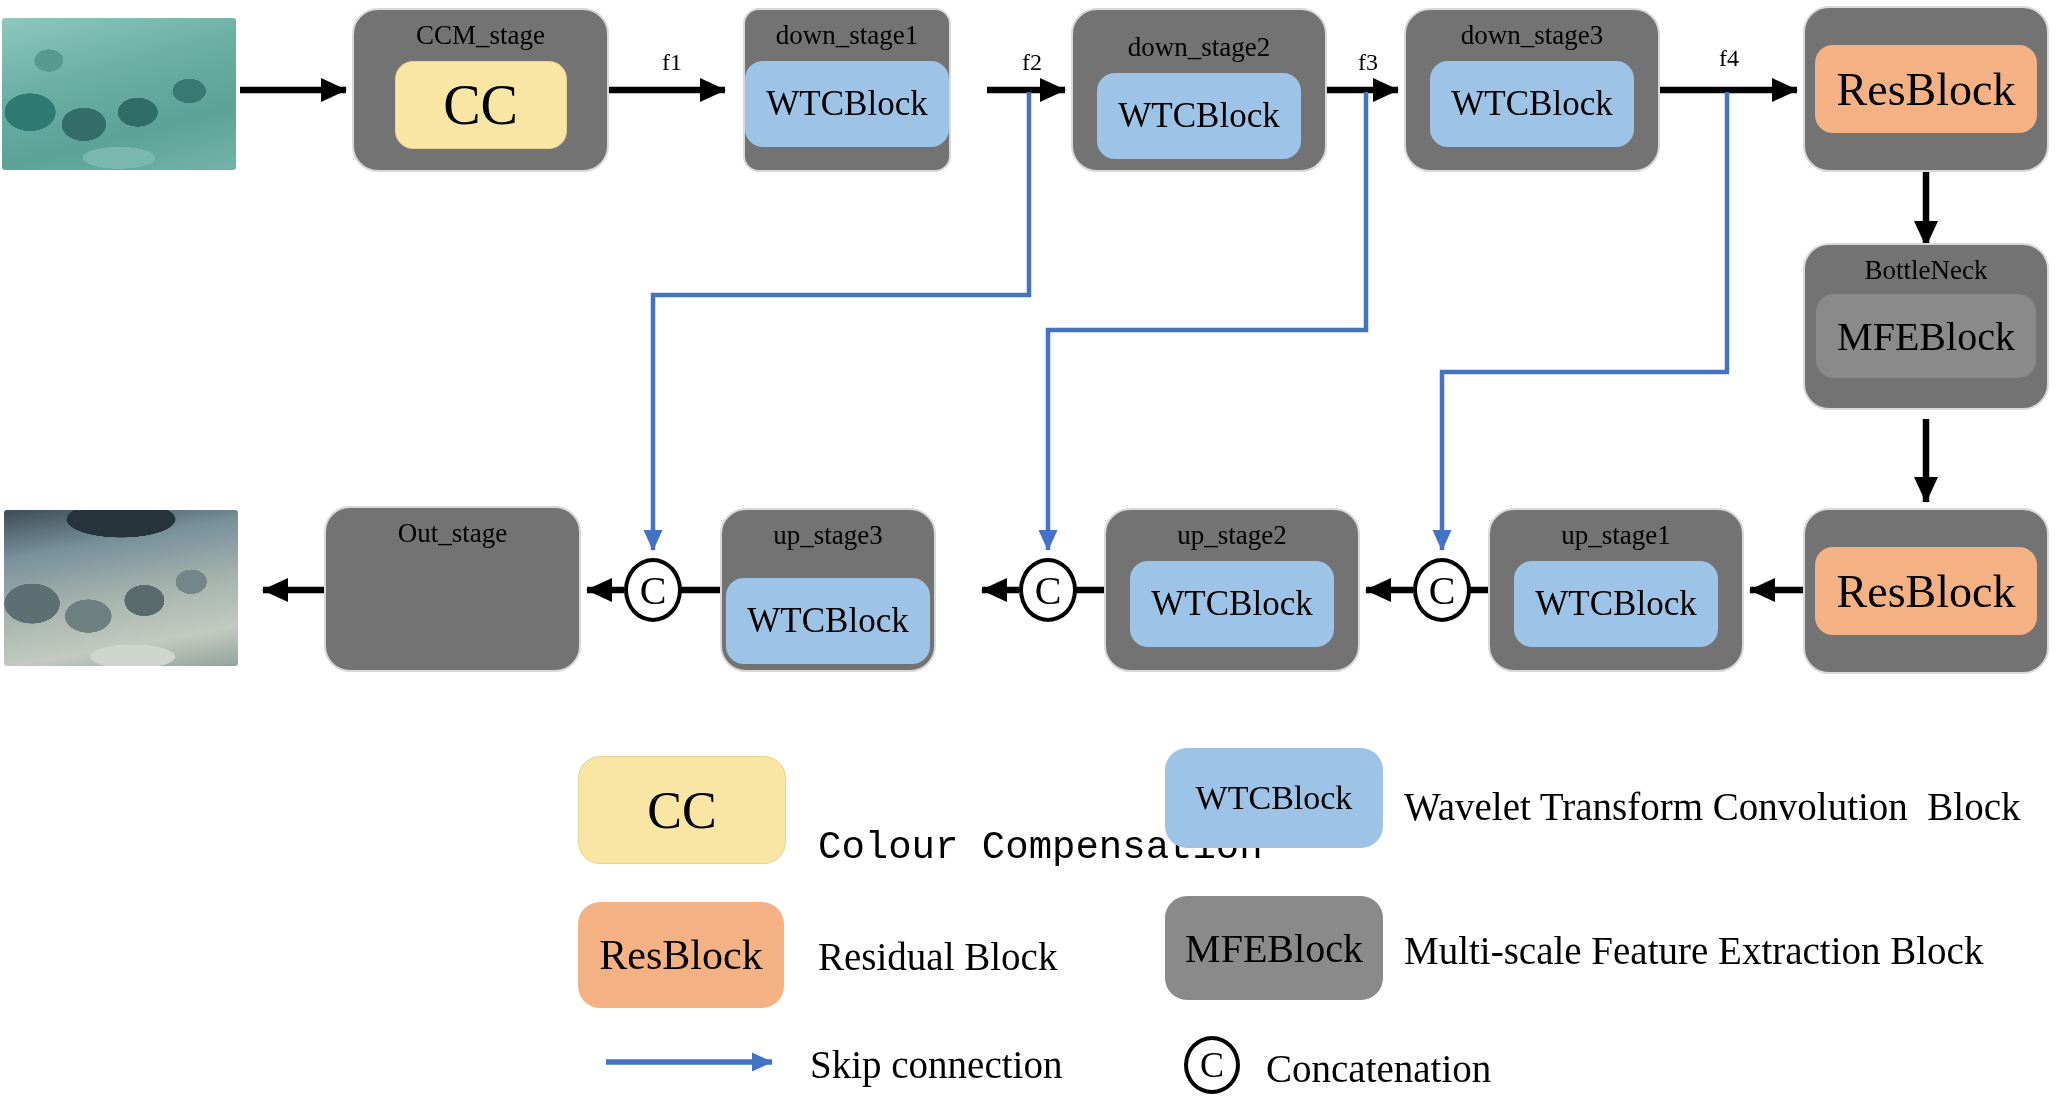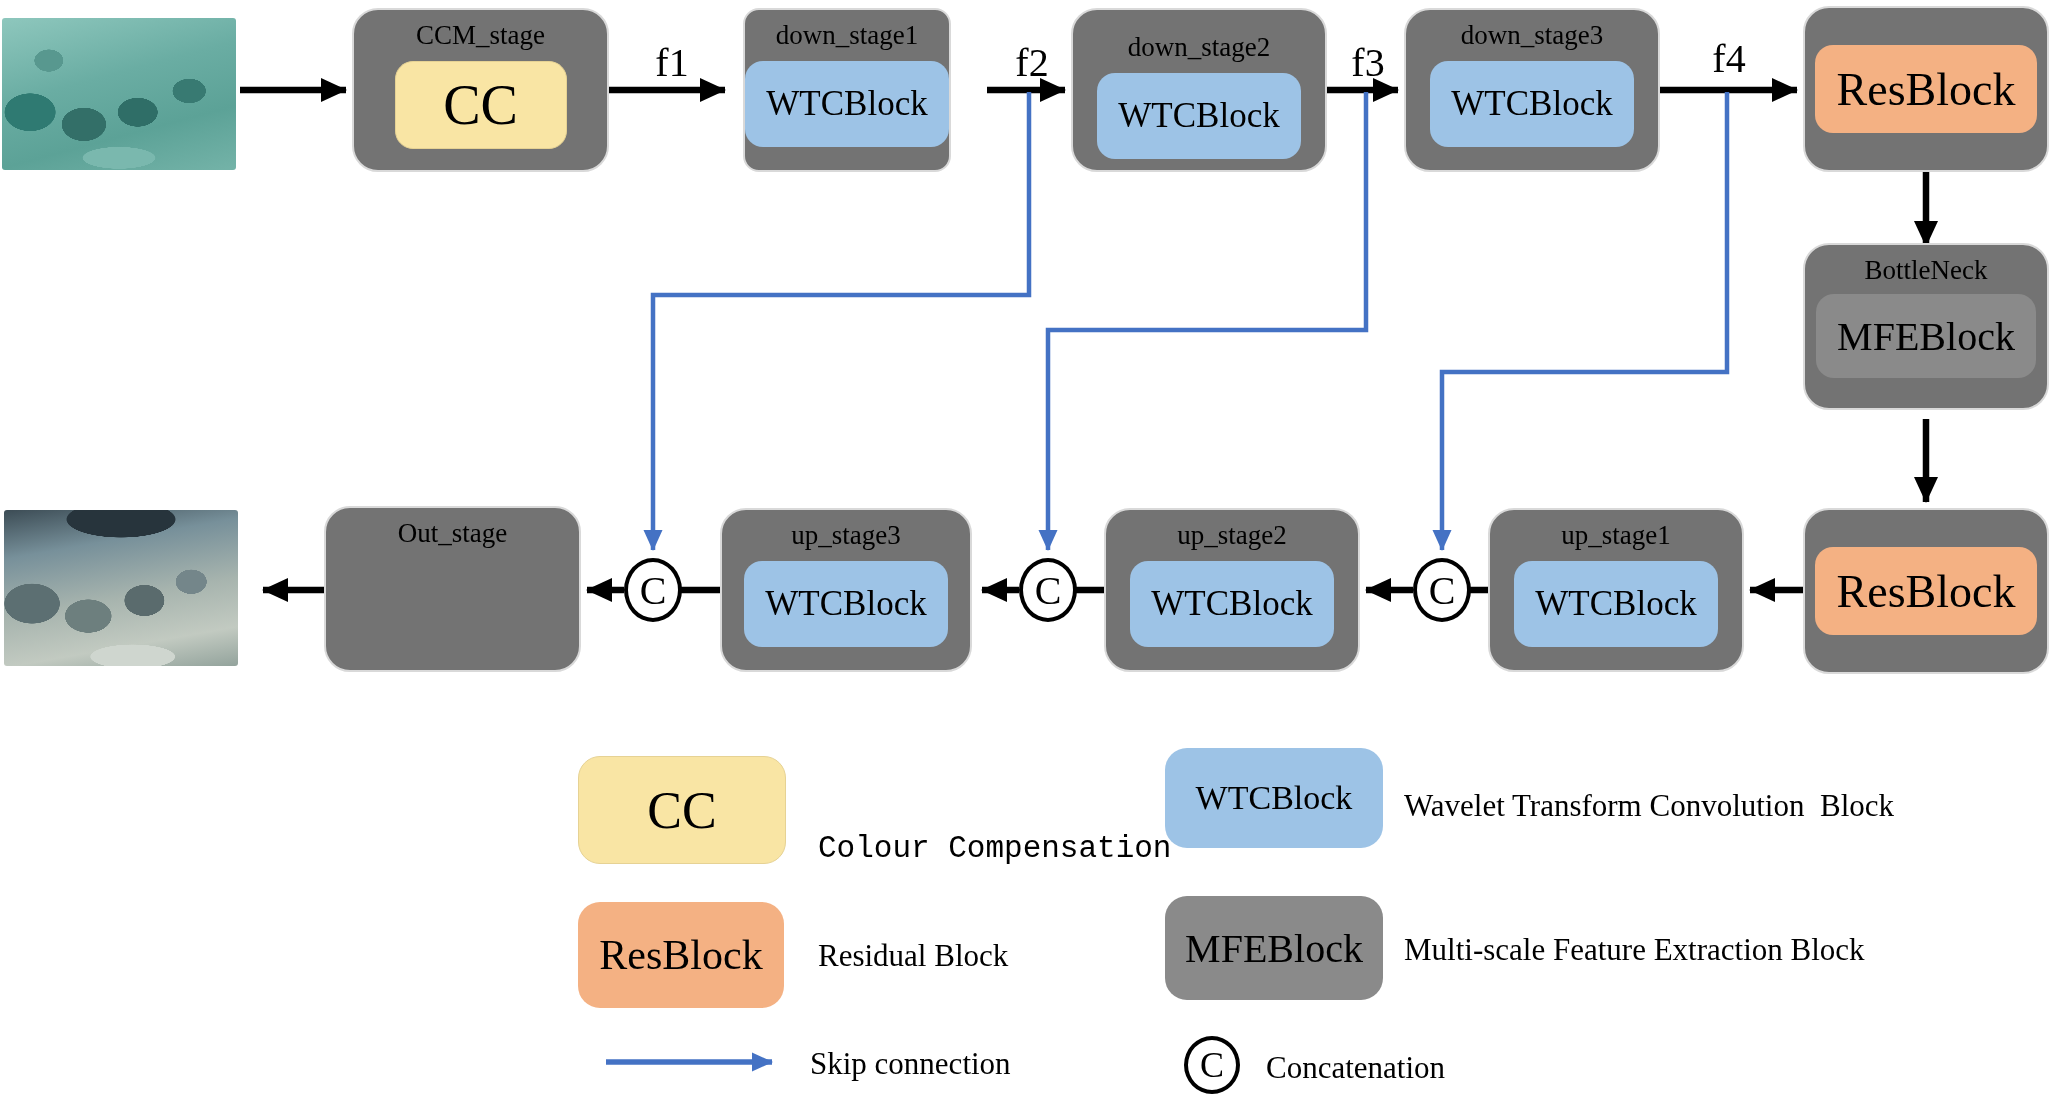--- a/index.html
+++ b/index.html
@@ -39,38 +39,38 @@
   
   .n-ccm {left:352px;top:8px;width:257px;height:164px;}
   .n-down1{left:743px;top:8px;width:208px;height:164px;border-radius:16px;}
   .n-down2{left:1071px;top:8px;width:256px;height:164px;justify-content:center;}
   .n-down3{left:1404px;top:8px;width:256px;height:164px;}
   .n-res1{left:1803px;top:6px;width:246px;height:166px;}
   .n-btl {left:1803px;top:243px;width:246px;height:167px;}
   .n-res2{left:1803px;top:508px;width:246px;height:166px;}
   .n-up1 {left:1488px;top:508px;width:256px;height:164px;}
   .n-up2 {left:1104px;top:508px;width:256px;height:164px;}
-  .n-up3 {left:720px;top:508px;width:252px;height:164px;}
+  .n-up3 {left:720px;top:508px;width:216px;height:164px;gap:17px;}
   .n-out {left:324px;top:506px;width:257px;height:166px;}
   
-  .flabel{position:absolute;font-size:40px;transform:translate(-50%,-50%);z-index:3;}
+  .flabel{position:absolute;font-size:24px;transform:translate(-50%,-50%);z-index:3;}
   #f1{left:672px;top:62px;} #f2{left:1032px;top:62px;}
   #f3{left:1368px;top:62px;} #f4{left:1729px;top:58px;font-family:Liberation Serif, serif;}
   
   .concat{position:absolute;width:58px;height:64px;border:4px solid #000;border-radius:50%;
           background:#fff;box-sizing:border-box;display:flex;align-items:center;justify-content:center;
           font-size:40px;z-index:4;}
   #c1{left:624px;top:558px;} #c2{left:1019px;top:558px;} #c3{left:1413px;top:558px;}
   
   .lg-box{position:absolute;border-radius:22px;display:flex;align-items:center;justify-content:center;z-index:2;}
   .lg-cc {left:578px;top:756px;width:206px;height:106px;background:#f9e5a4;border:1px solid #e6d294;font-size:52px;}
   .lg-wtc{left:1165px;top:748px;width:218px;height:100px;background:#9dc3e6;font-size:34px;}
   .lg-res{left:578px;top:902px;width:206px;height:106px;background:#f4b183;font-size:42px;}
   .lg-mfe{left:1165px;top:896px;width:218px;height:104px;background:#8a8a8a;font-size:40px;}
-  .lg-desc{position:absolute;font-size:31px;white-space:pre;transform:translateY(-50%);z-index:2;}
+  .lg-desc{position:absolute;font-size:39px;white-space:pre;transform:translateY(-50%);z-index:2;}
   #lg-cc-d {left:818px;top:848px;font-family:Liberation Mono, monospace;} #lg-wtc-d{left:1404px;top:806px;}
   #lg-res-d{left:818px;top:956px;} #lg-mfe-d{left:1404px;top:950px;}
   #lg-skip-d{left:810px;top:1064px;} #lg-cat-d{left:1266px;top:1068px;}
   .lg-circle{position:absolute;left:1184px;top:1036px;width:56px;height:58px;border:4px solid #000;
           border-radius:50%;background:#fff;box-sizing:border-box;display:flex;align-items:center;
           justify-content:center;font-size:36px;z-index:2;}
 </style>
 </head>
 <body>
 

